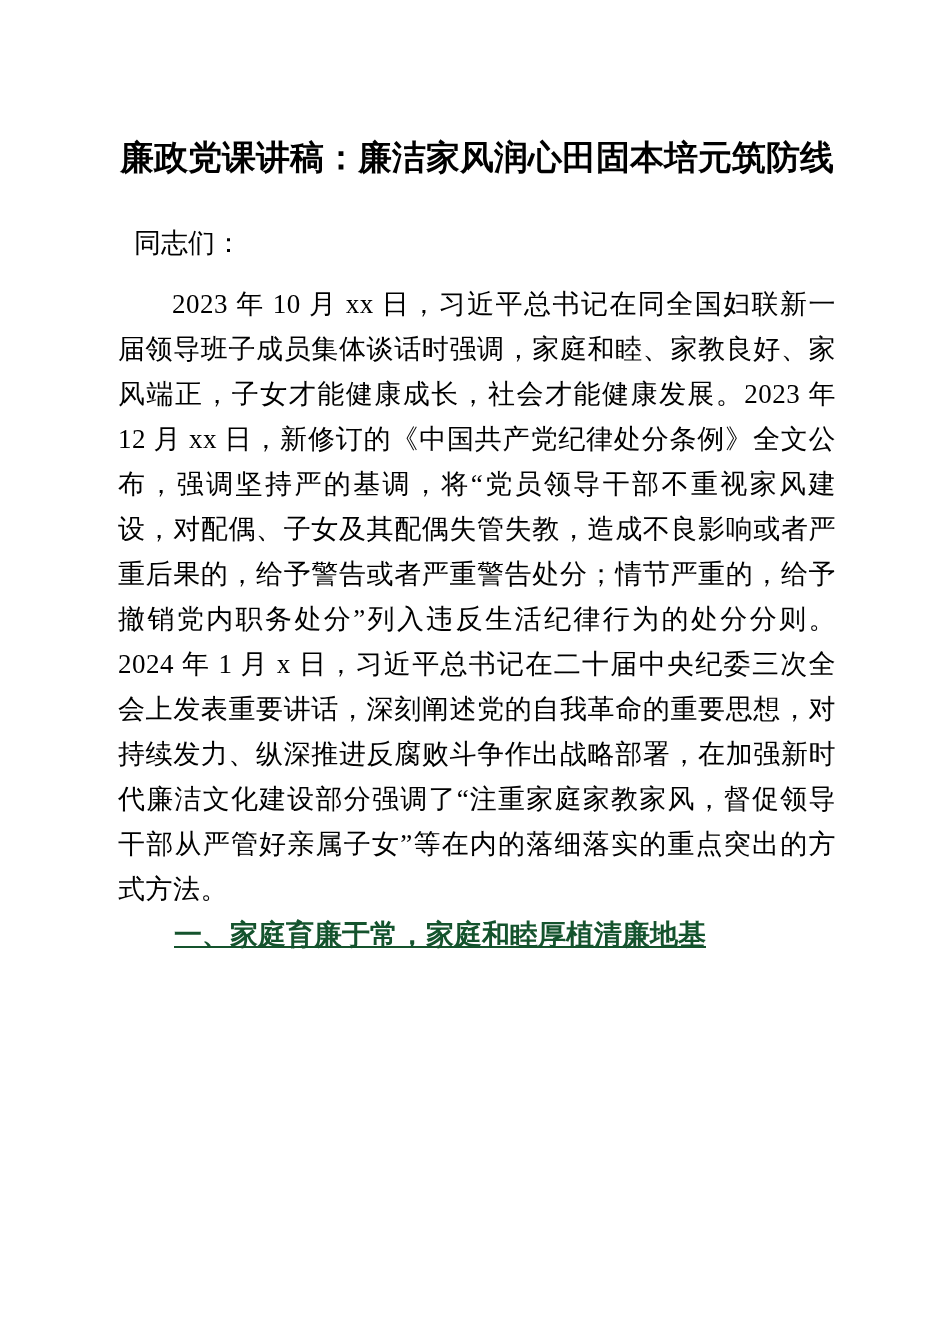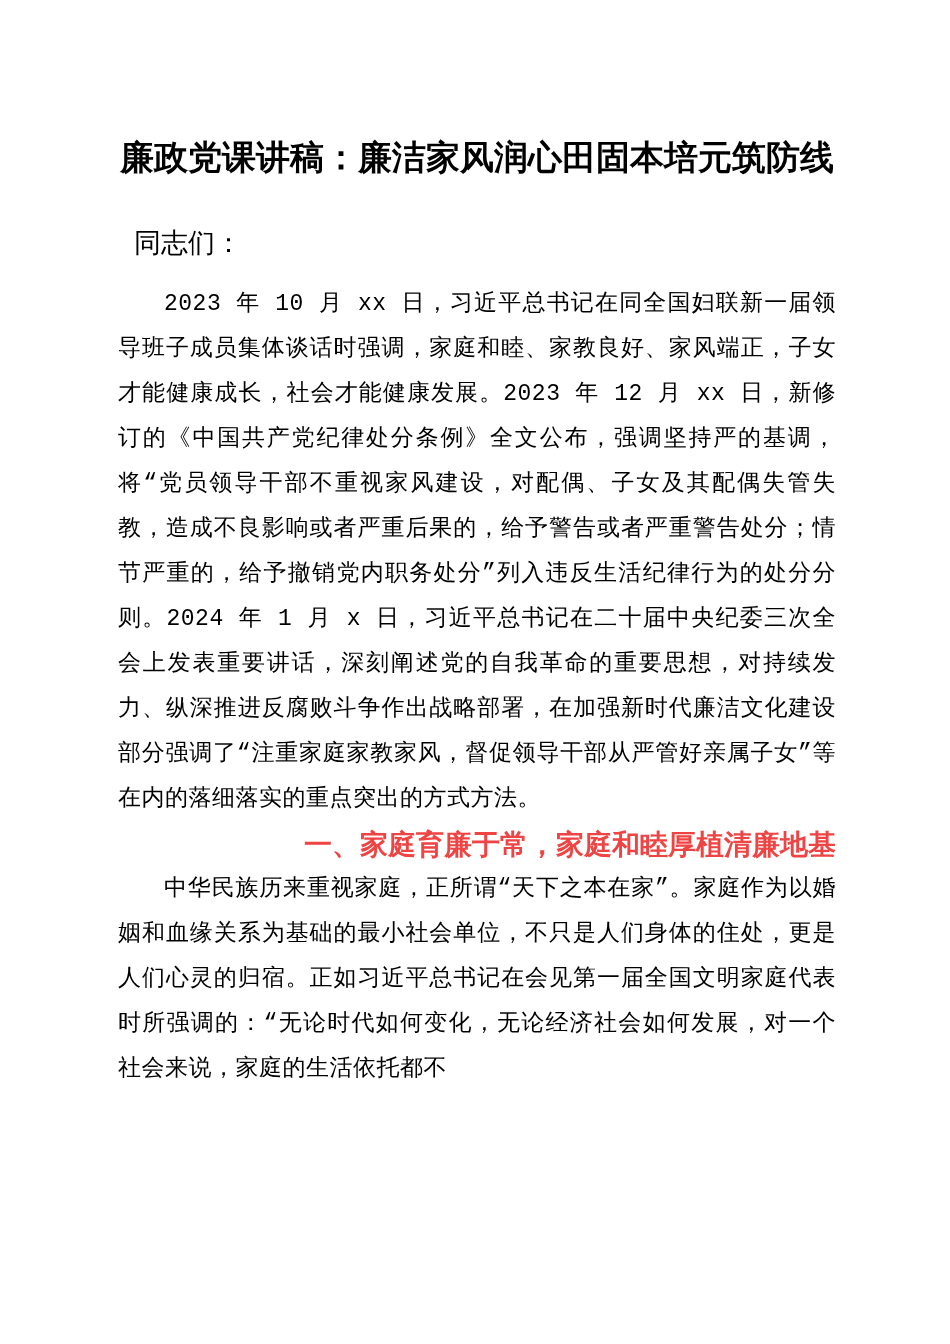--- a/index.html
+++ b/index.html
@@ -32,46 +32,45 @@
   }
   .salutation {
     margin: 16px;
     font-size: 27px;
     line-height: 45px;
     text-align: left;
     color: #000000;
   }
   .body-para {
     margin: 0;
-    font-size: 23px;
+    font-size: 27px;
     line-height: 45px;
     text-align: justify;
     text-justify: inter-ideograph;
     text-indent: 2em;
     color: #000000;
     letter-spacing: 0.5px;
-    font-family: Liberation Mono, monospace;
   }
   .section-heading {
     margin: 0;
     font-family: "Liberation Sans", sans-serif;
     font-weight: bold;
     font-size: 28px;
     line-height: 45px;
     text-indent: 2em;
-    text-align: right;
-    color: #ef4444;
+    text-align: left;
+    color: #14532d;
+    text-decoration: underline;
   }
 </style>
 </head>
 <body>
 
 <div class="page">
   <h1 class="doc-title">廉政党课讲稿：廉洁家风润心田固本培元筑防线</h1>
 
   <p class="salutation">同志们：</p>
 
   <p class="body-para">2023 年 10 月 xx 日，习近平总书记在同全国妇联新一届领导班子成员集体谈话时强调，家庭和睦、家教良好、家风端正，子女才能健康成长，社会才能健康发展。2023 年 12 月 xx 日，新修订的《中国共产党纪律处分条例》全文公布，强调坚持严的基调，将“党员领导干部不重视家风建设，对配偶、子女及其配偶失管失教，造成不良影响或者严重后果的，给予警告或者严重警告处分；情节严重的，给予撤销党内职务处分”列入违反生活纪律行为的处分分则。2024 年 1 月 x 日，习近平总书记在二十届中央纪委三次全会上发表重要讲话，深刻阐述党的自我革命的重要思想，对持续发力、纵深推进反腐败斗争作出战略部署，在加强新时代廉洁文化建设部分强调了“注重家庭家教家风，督促领导干部从严管好亲属子女”等在内的落细落实的重点突出的方式方法。</p>
 
   <h2 class="section-heading">一、家庭育廉于常，家庭和睦厚植清廉地基</h2>
 
-  <p class="body-para">中华民族历来重视家庭，正所谓“天下之本在家”。家庭作为以婚姻和血缘关系为基础的最小社会单位，不只是人们身体的住处，更是人们心灵的归宿。正如习近平总书记在会见第一届全国文明家庭代表时所强调的：“无论时代如何变化，无论经济社会如何发展，对一个社会来说，家庭的生活依托都不</p>
 </div>
 
 </body></html>

